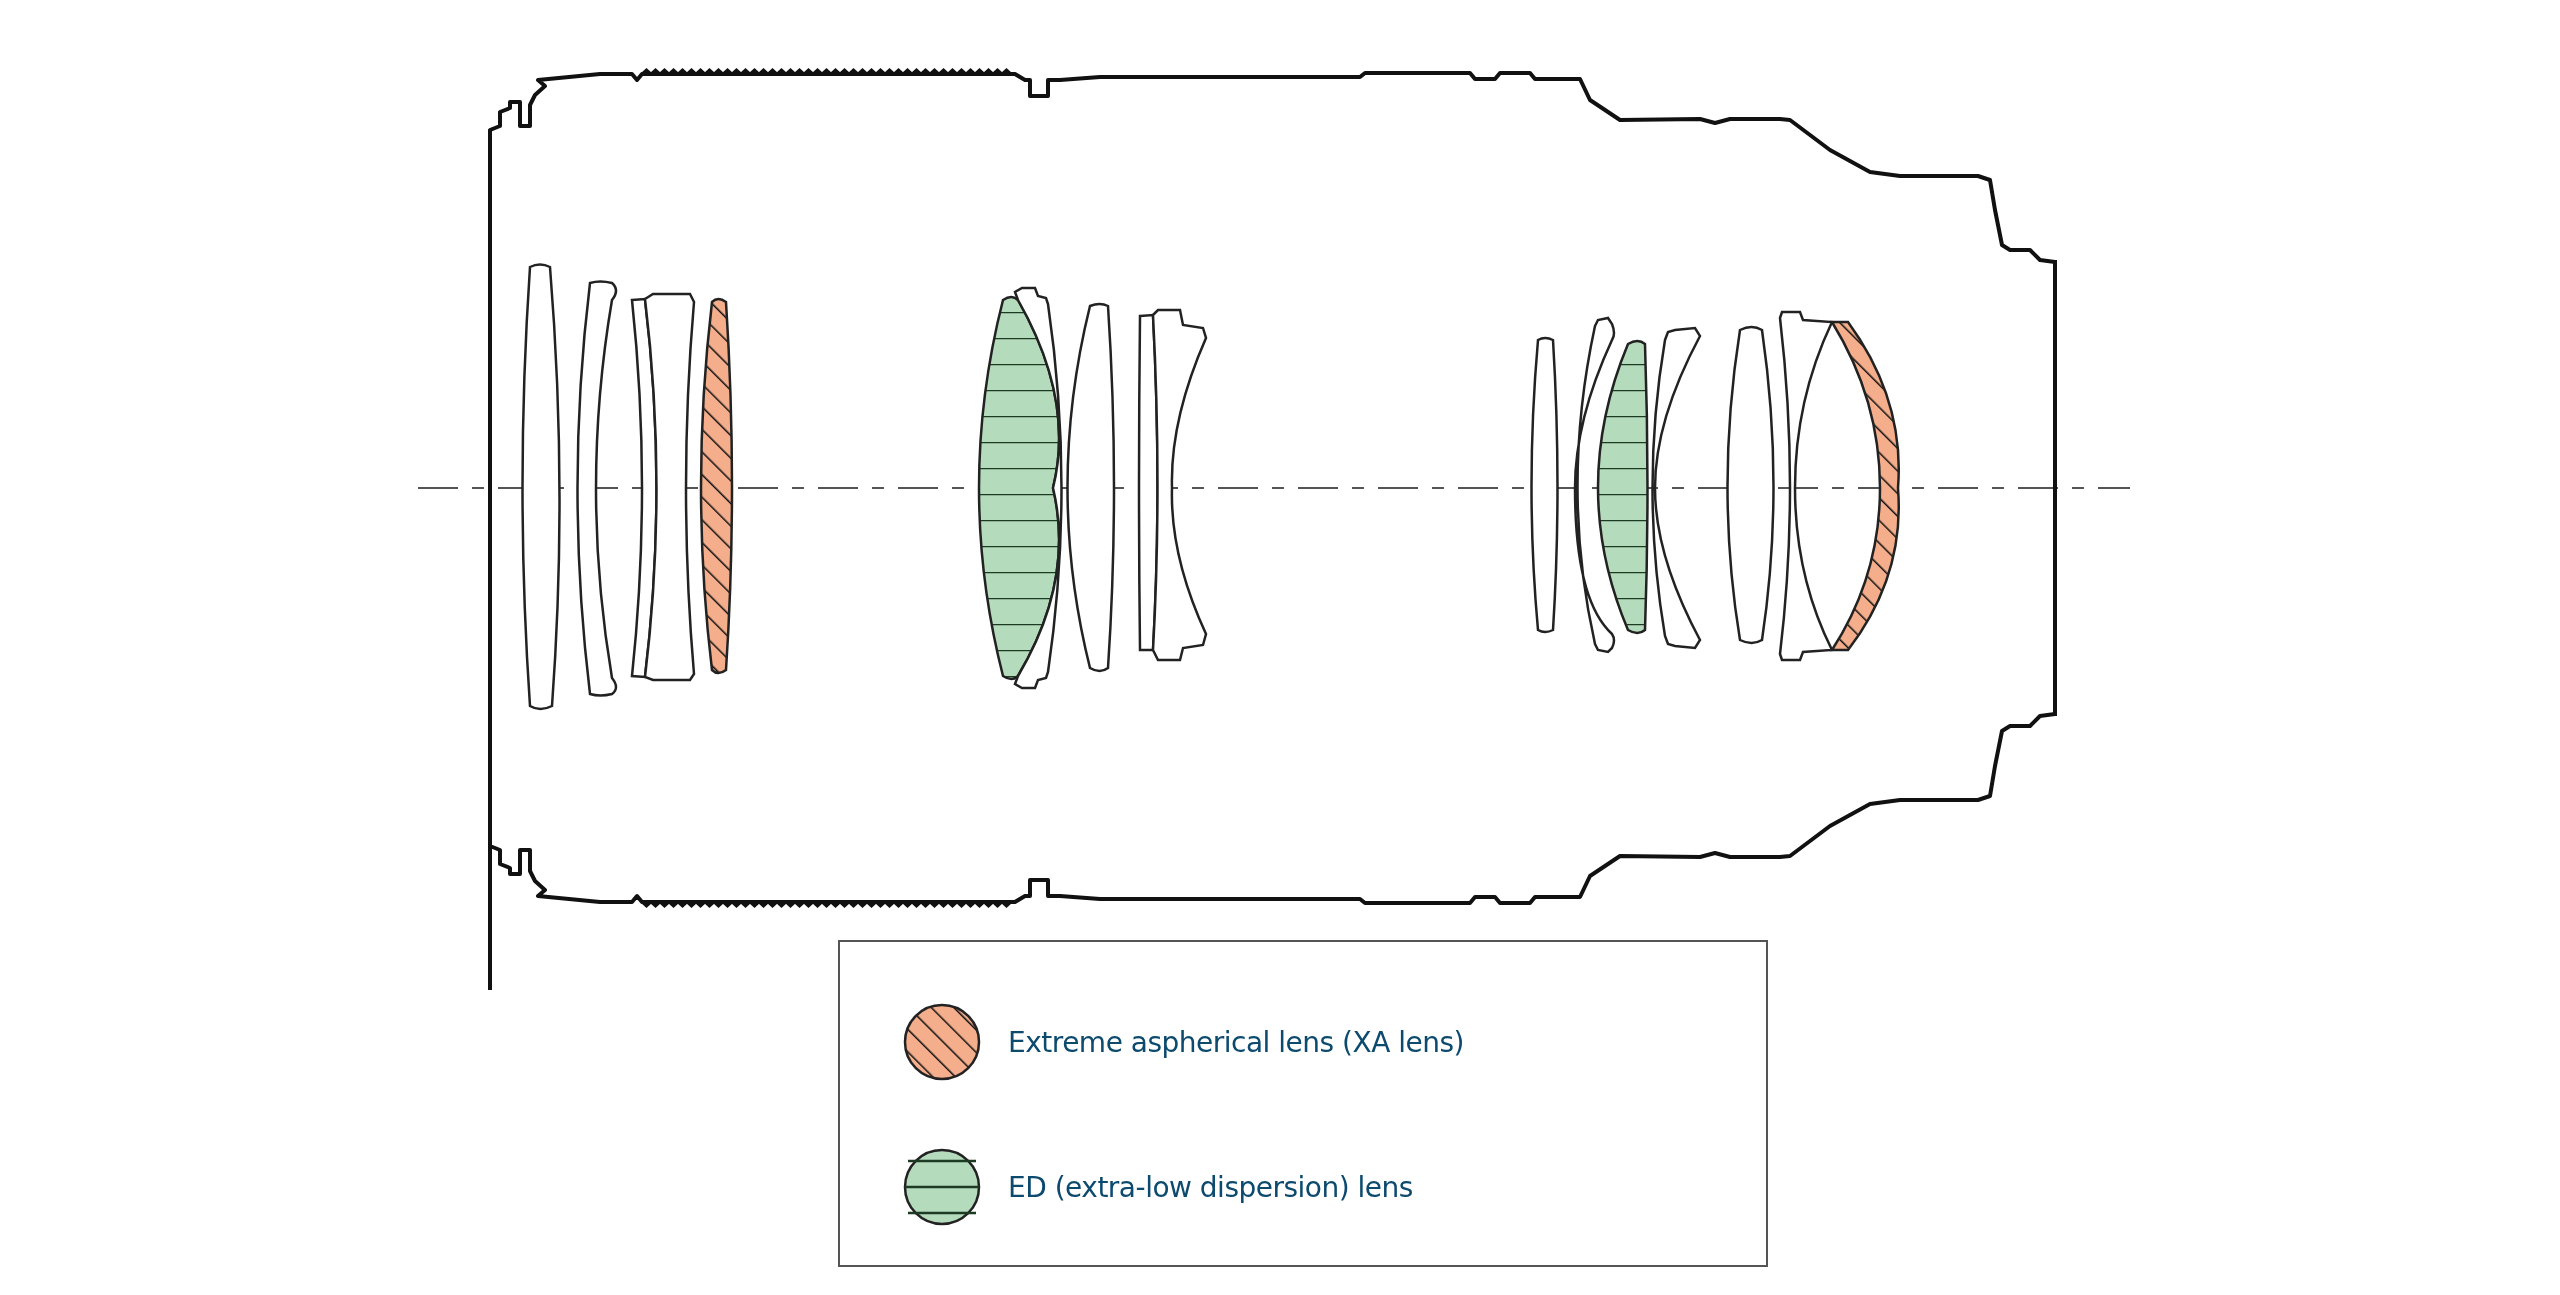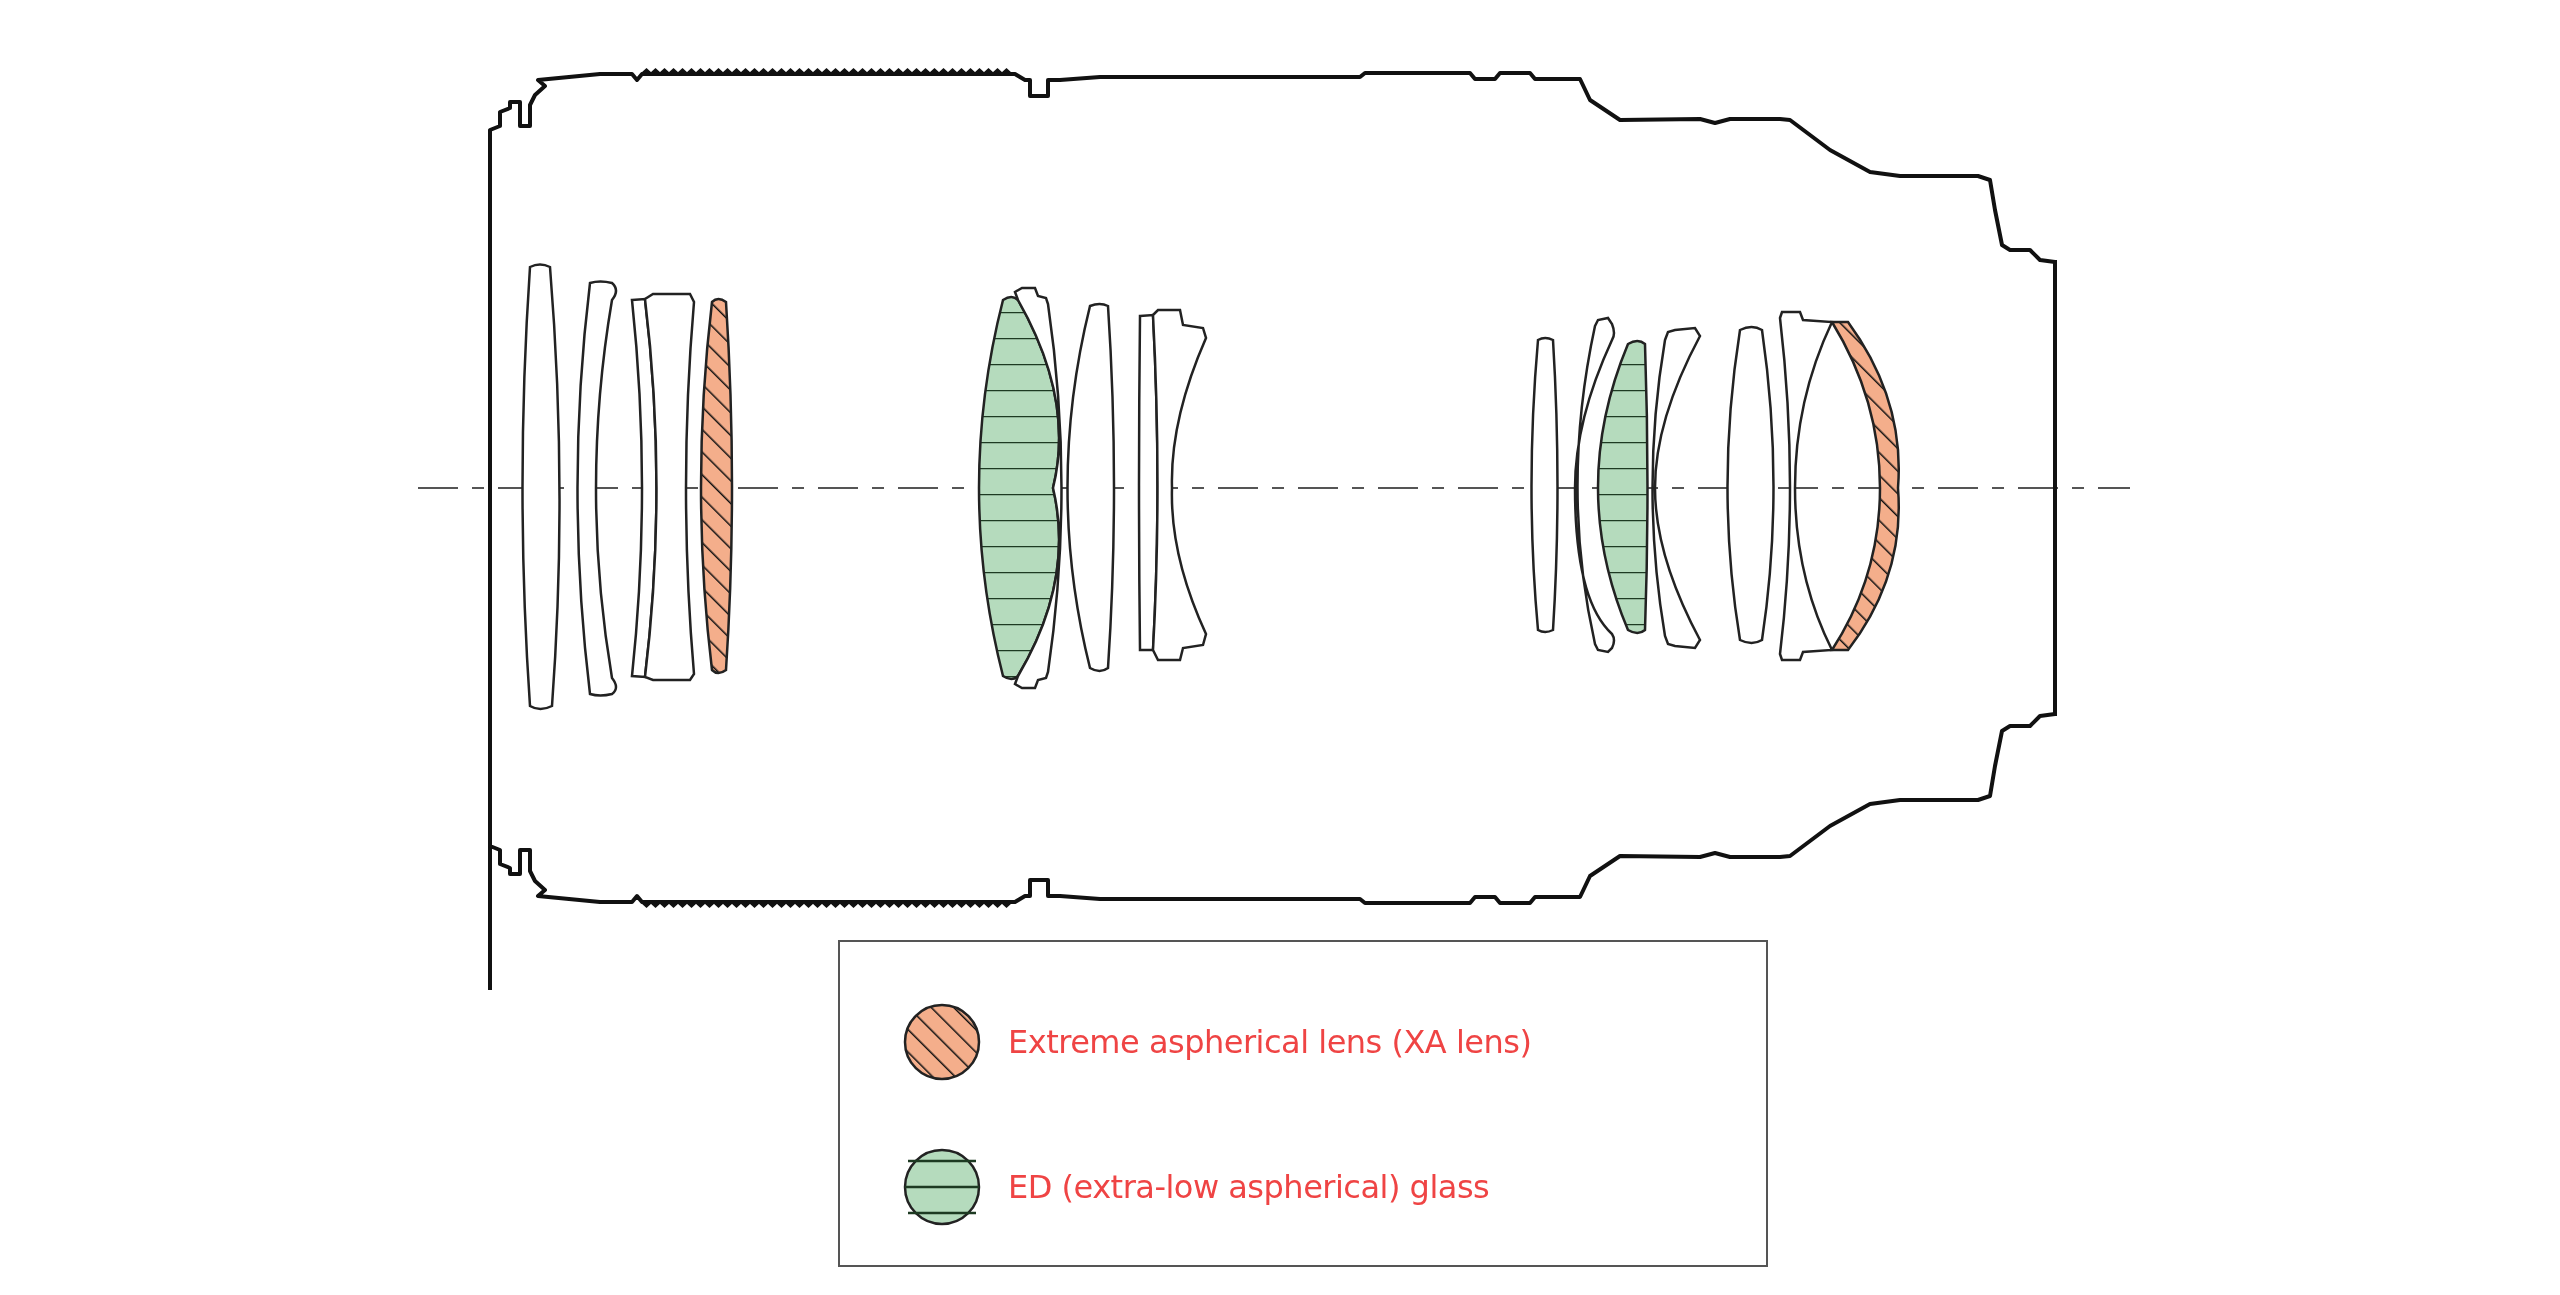--- a/index.html
+++ b/index.html
@@ -4,21 +4,21 @@
 <style>
   html, body { margin: 0; padding: 0; background: #ffffff; }
   body { width: 2560px; height: 1295px; position: relative; overflow: hidden; font-family: "DejaVu Sans", sans-serif; }
   #diagram { position: absolute; left: 0; top: 0; }
   .legend {
     position: absolute; left: 838px; top: 940px; width: 930px; height: 327px;
     border: 2px solid #555; box-sizing: border-box; background: #fff;
   }
   .legend-item { position: absolute; left: 62px; display: flex; align-items: center; }
   .legend-item .swatch { width: 80px; height: 80px; margin-right: 26px; }
-  .legend-item .label { font-size: 32px; color: #ef4444; letter-spacing: -0.5px; }
+  .legend-item .label { font-size: 28px; color: #0c4a6e; letter-spacing: -0.5px; }
   .legend-item.xa { top: 60px; }
   .legend-item.ed { top: 205px; }
 </style>
 </head>
 <body>
 
 <svg id="diagram" width="2560" height="1295" viewBox="0 0 2560 1295" xmlns="http://www.w3.org/2000/svg">
   <defs>
     <pattern id="xaHatch" patternUnits="userSpaceOnUse" width="16" height="16" patternTransform="rotate(-45)">
       <rect width="16" height="16" fill="#f4ae8b"></rect>
@@ -87,15 +87,15 @@
     </svg>
     <span class="label">Extreme aspherical lens (XA lens)</span>
   </div>
   <div class="legend-item ed">
     <svg class="swatch" viewBox="0 0 80 80">
       <ellipse cx="40" cy="40" rx="37" ry="37" fill="#b5dbbd" stroke="#222" stroke-width="2.5"></ellipse>
       <line x1="6" y1="14" x2="74" y2="14" stroke="#1d3a22" stroke-width="2.5"></line>
       <line x1="3" y1="40" x2="77" y2="40" stroke="#1d3a22" stroke-width="2.5"></line>
       <line x1="6" y1="66" x2="74" y2="66" stroke="#1d3a22" stroke-width="2.5"></line>
     </svg>
-    <span class="label">ED (extra-low aspherical) glass</span>
+    <span class="label">ED (extra-low dispersion) lens</span>
   </div>
 </div>
 
 </body></html>

